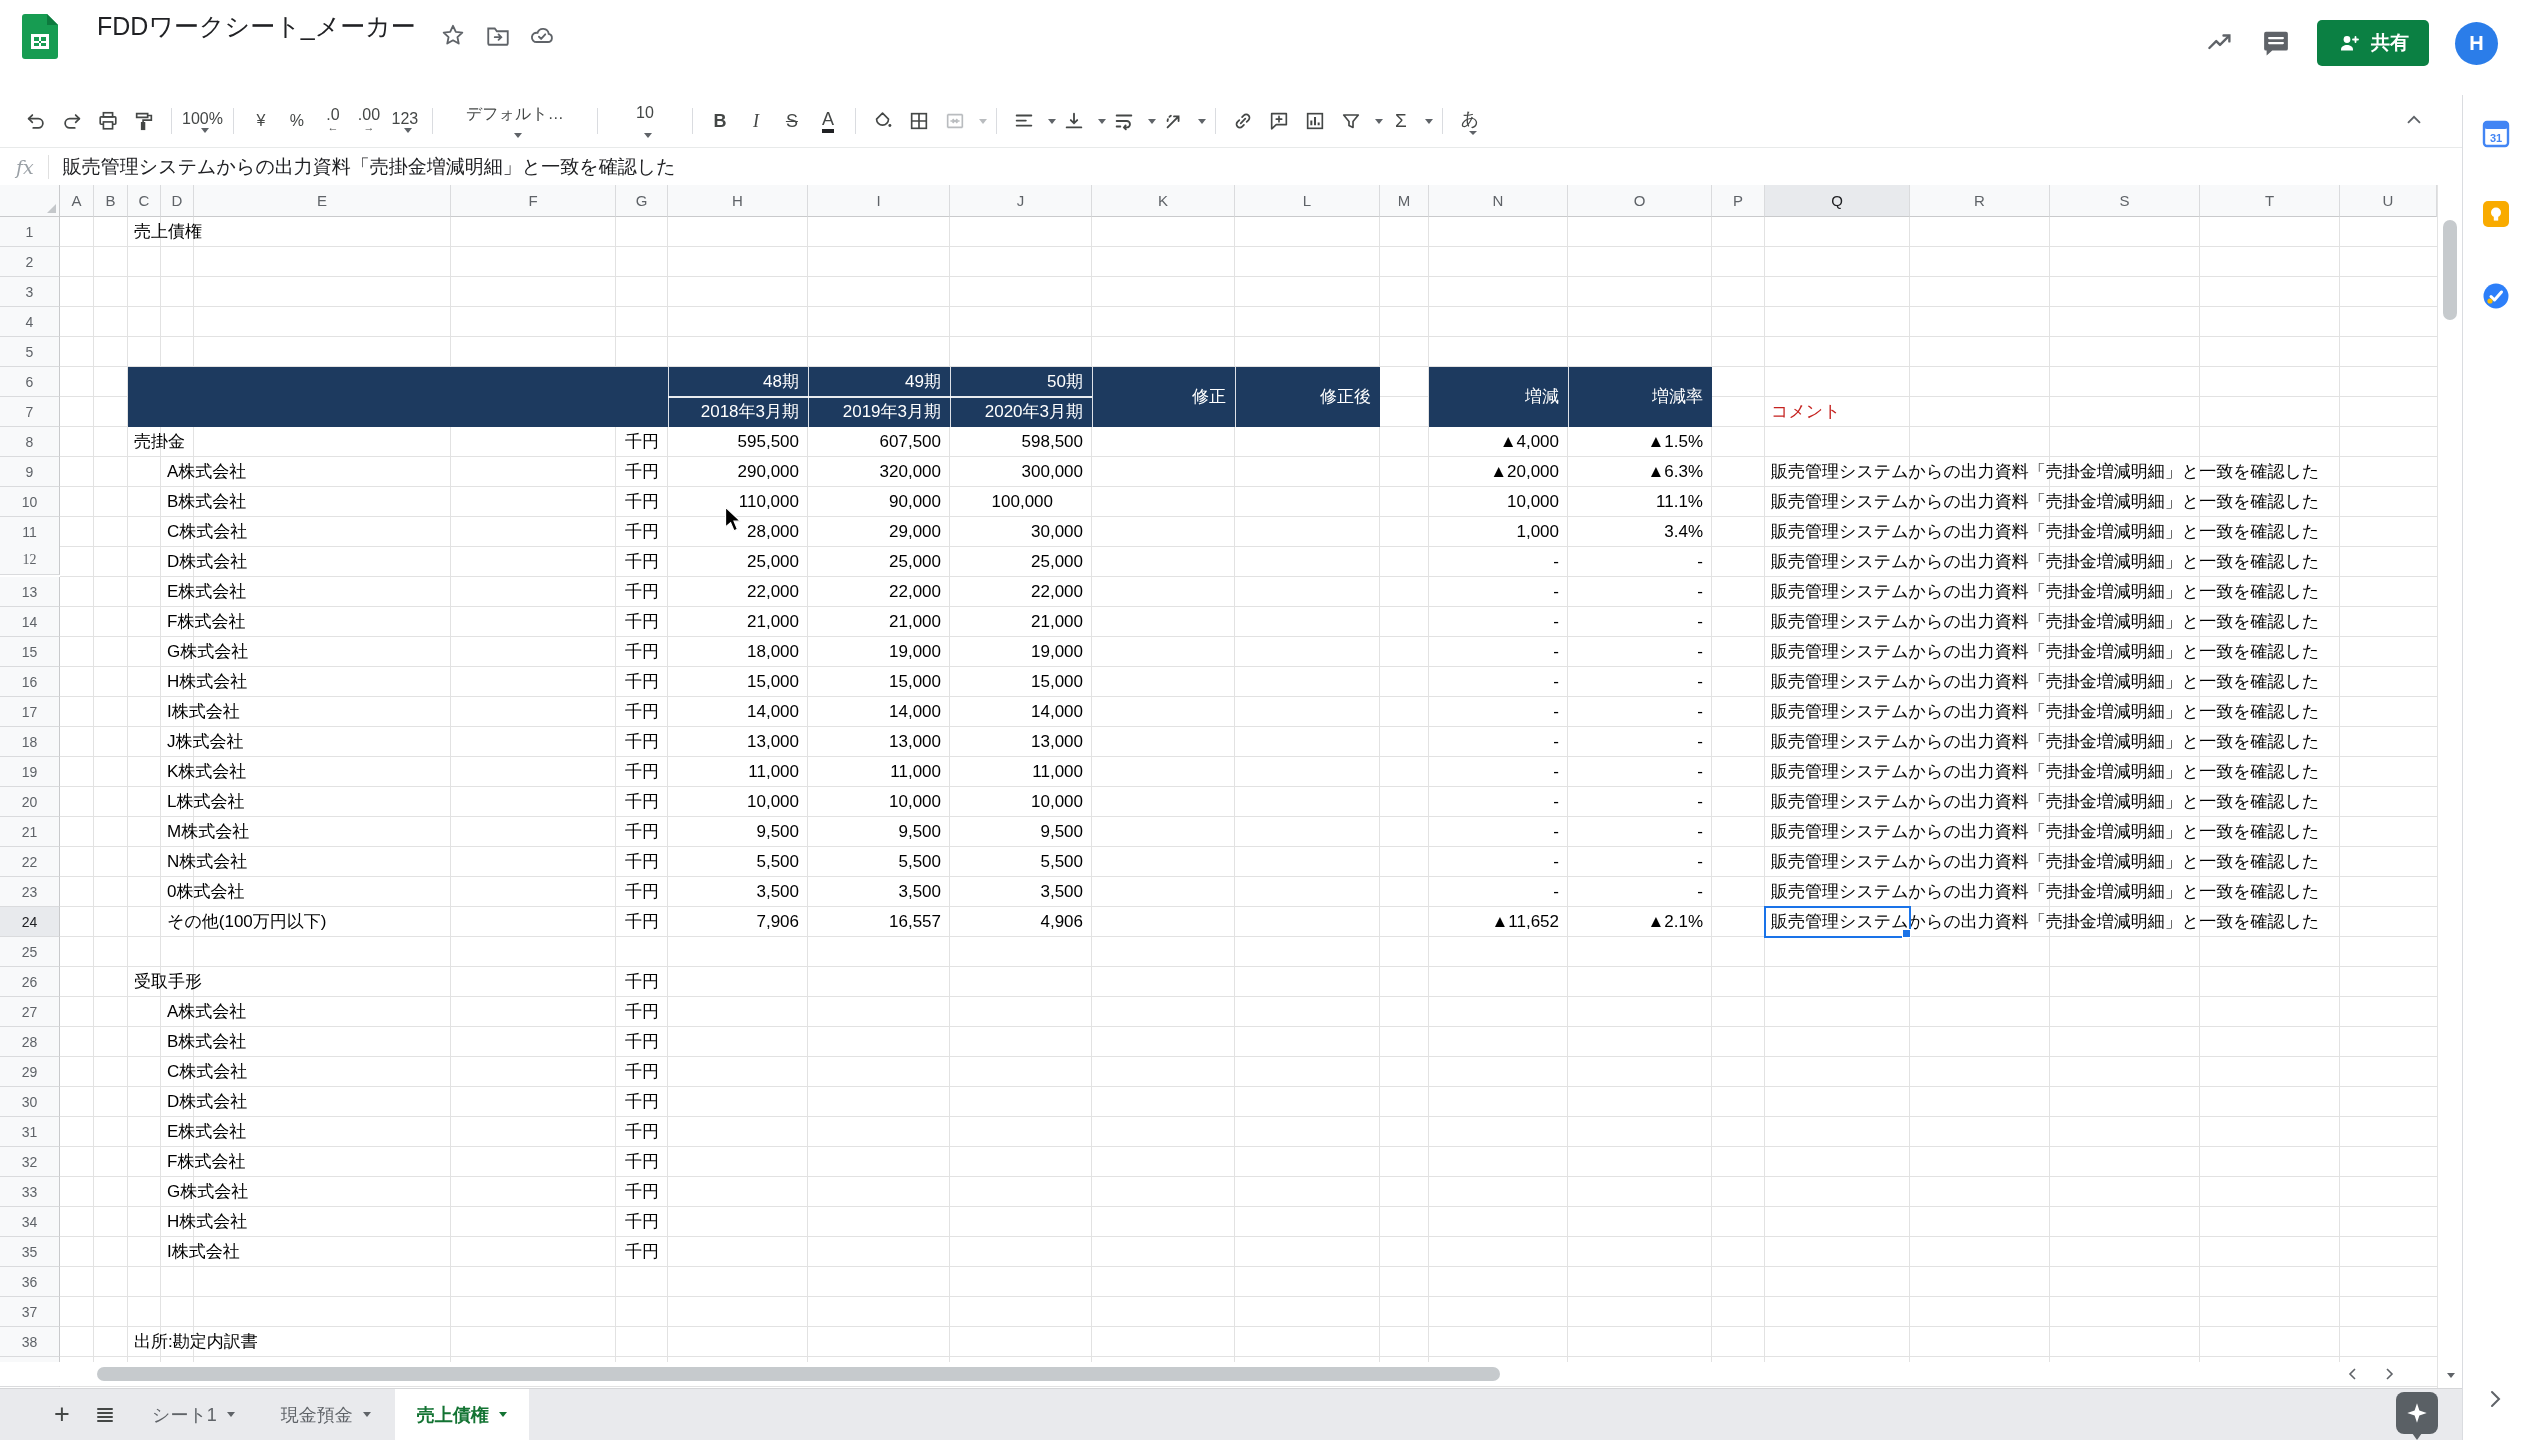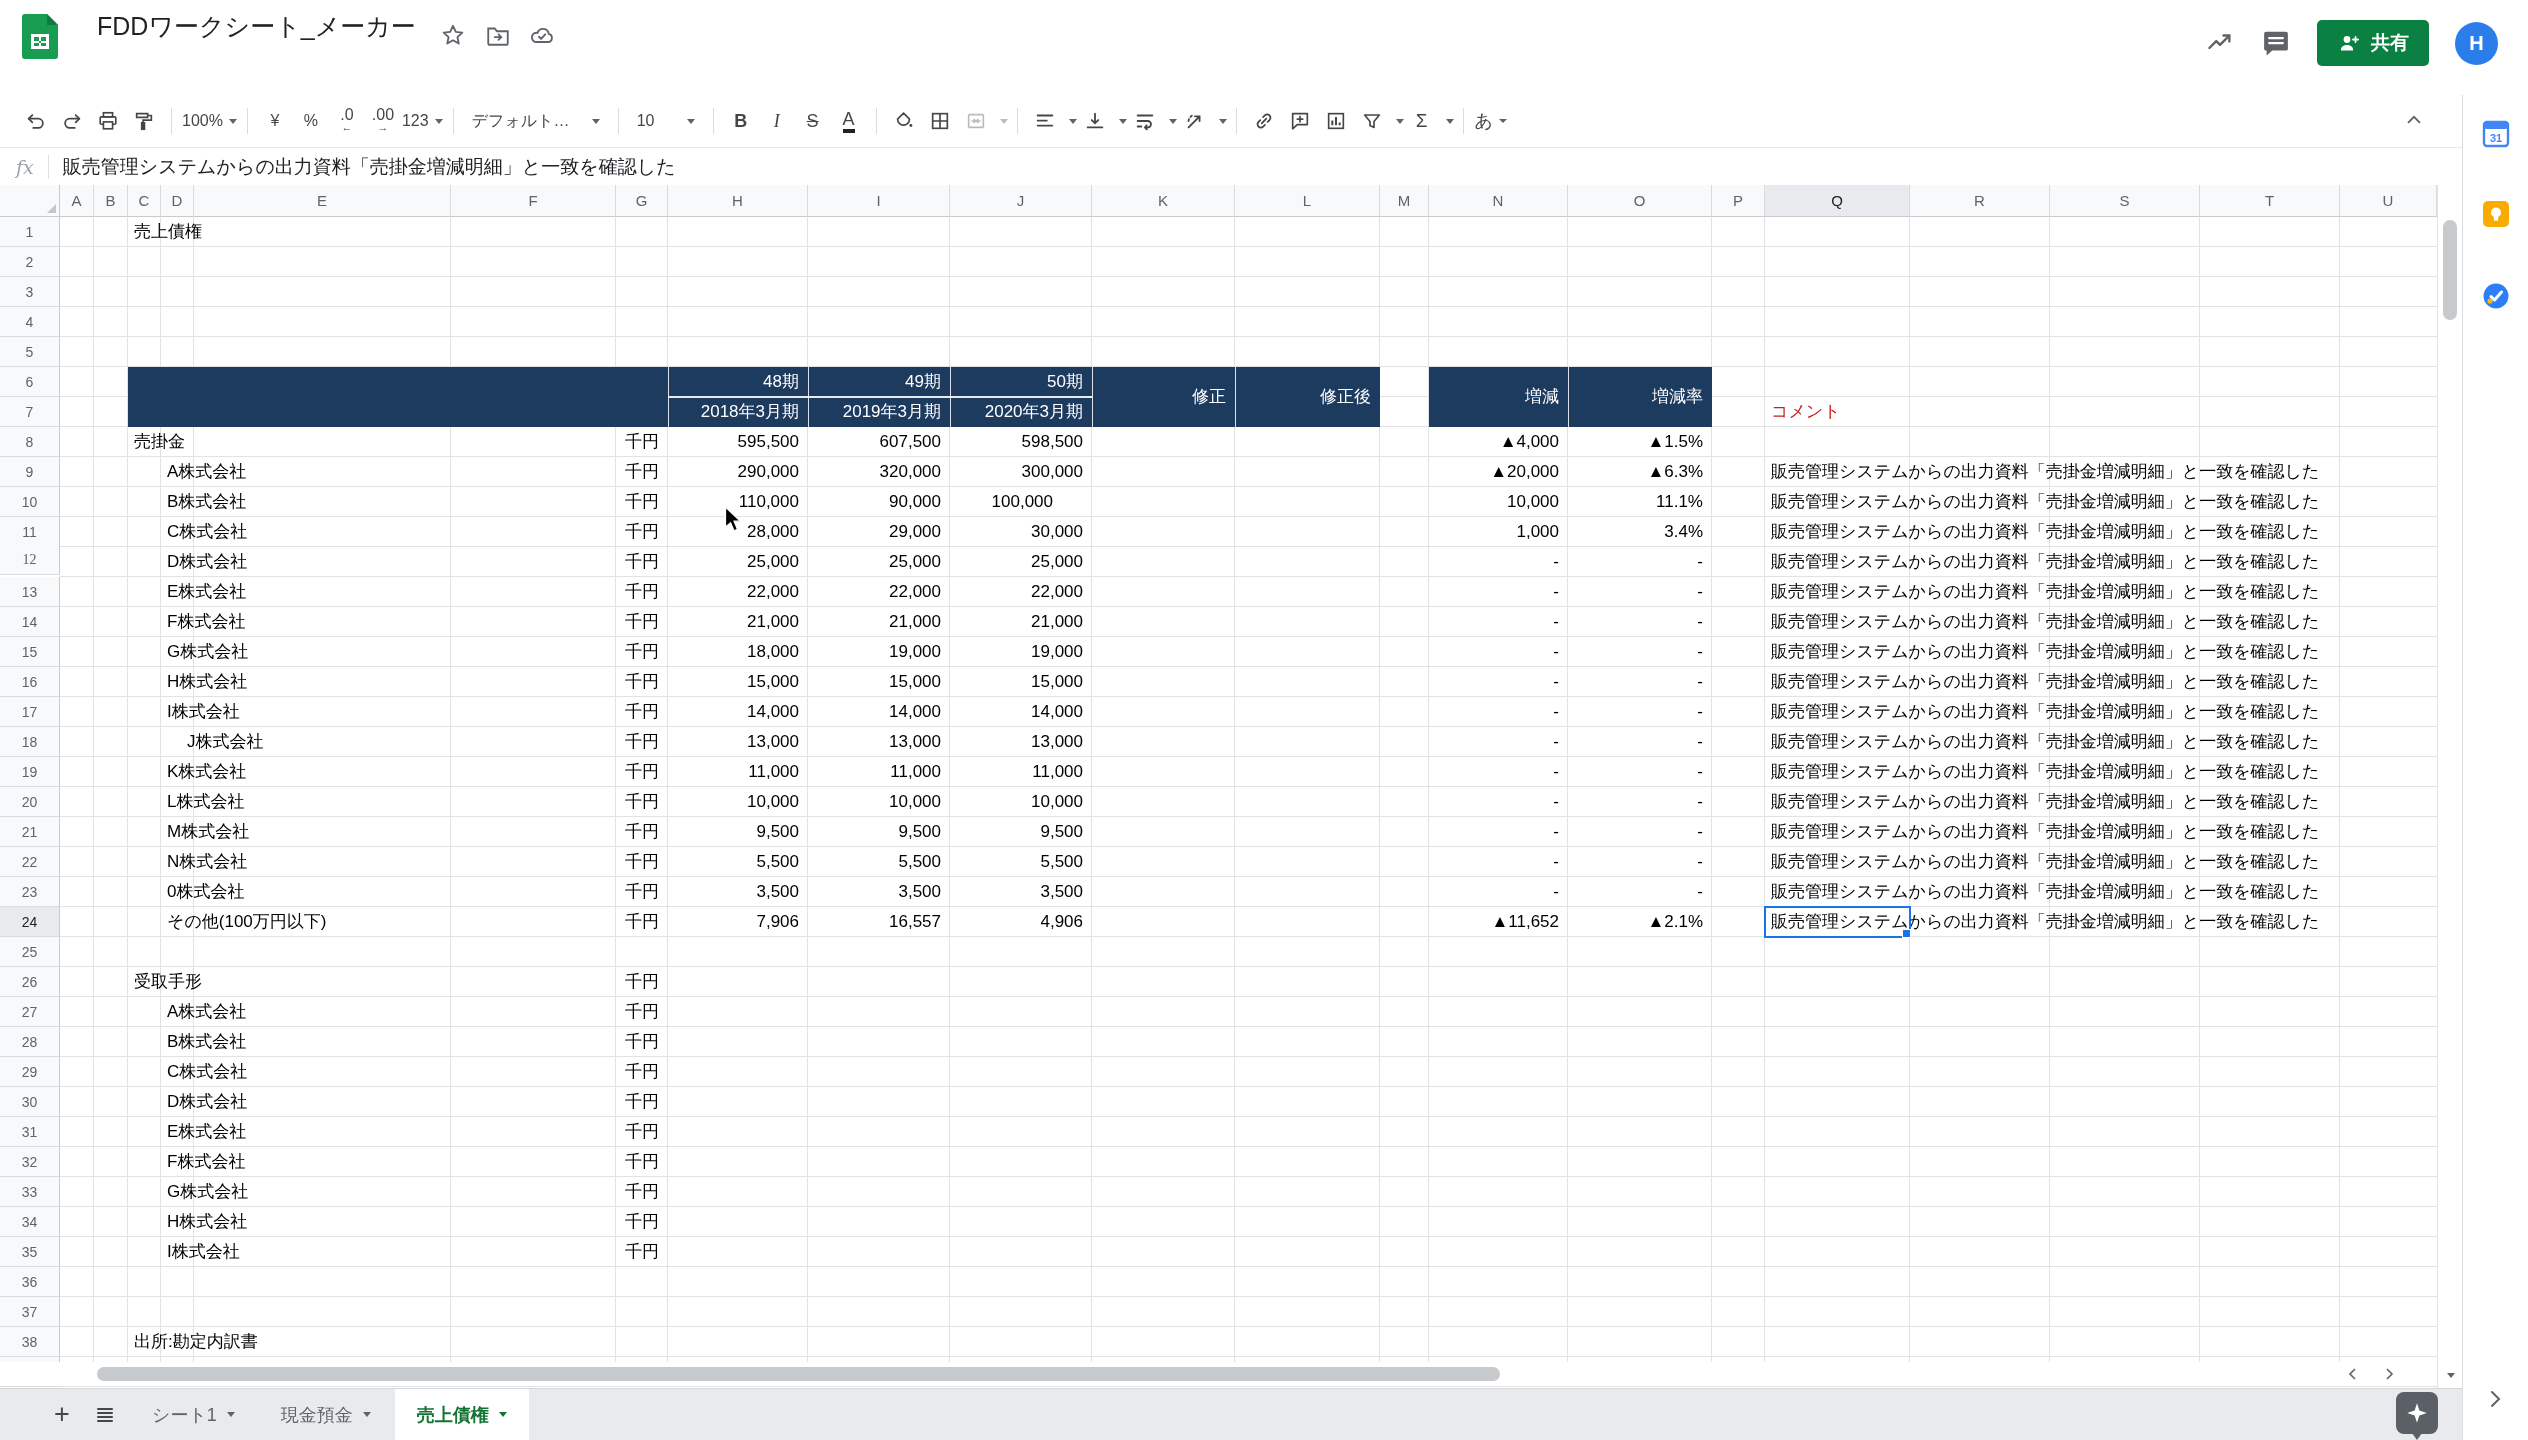--- a/index.html
+++ b/index.html
@@ -18,21 +18,21 @@
   #tb-right{position:absolute;right:30px;top:20px;display:flex;align-items:center;gap:26px;}
   #share-btn{display:flex;align-items:center;gap:10px;background:#0b8043;color:#fff;
              border-radius:5px;height:46px;padding:0 20px;font-size:19px;font-weight:bold;}
   #avatar{width:43px;height:43px;border-radius:50%;background:#2b7de9;color:#fff;font-size:20px;
           display:flex;align-items:center;justify-content:center;font-weight:bold;}
 
   
   #toolbar{position:absolute;left:0;top:95px;width:2528px;height:53px;display:flex;align-items:center;
            padding-left:18px;box-sizing:border-box;border-bottom:1px solid #e8eaea;background:#fff;}
   .ibtn{display:flex;align-items:center;justify-content:center;min-width:34px;height:34px;border-radius:4px;
-        color:#444746;font-size:16px;margin:0 1px;white-space:nowrap;}
+        color:#444746;font-size:16px;margin:0 1px;white-space:nowrap;flex-direction:column;}
   .tlabel{font-size:16px;color:#444746;}
   .tdiv{width:1px;height:26px;background:#dadce0;margin:0 9px;}
   .dd{width:0;height:0;border-left:4px solid transparent;border-right:4px solid transparent;
       border-top:5px solid #5f6368;margin-left:6px;}
   .dd.dis{border-top-color:#b9bcbf;}
   .dis-ic{color:#b9bcbf;}
   .stack{display:flex;flex-direction:column;align-items:center;line-height:13px;}
   .stack .arrow{font-size:11px;color:#444746;}
   #collapse-btn{position:absolute;right:96px;top:8px;}
 
@@ -534,21 +534,21 @@
         <div class="cell ar" style="top: 450px; left: 891px; width: 132px;">15,000</div>
         <div class="cell ar" style="top: 450px; left: 1370px; width: 129px;">-</div>
         <div class="cell ar" style="top: 450px; left: 1509px; width: 134px;">-</div>
         <div class="cell" style="top: 480px; left: 107px;">I株式会社</div>
         <div class="cell ar" style="top: 480px; left: 557px; width: 42px;">千円</div>
         <div class="cell ar" style="top: 480px; left: 609px; width: 130px;">14,000</div>
         <div class="cell ar" style="top: 480px; left: 749px; width: 132px;">14,000</div>
         <div class="cell ar" style="top: 480px; left: 891px; width: 132px;">14,000</div>
         <div class="cell ar" style="top: 480px; left: 1370px; width: 129px;">-</div>
         <div class="cell ar" style="top: 480px; left: 1509px; width: 134px;">-</div>
-        <div class="cell" style="top: 510px; left: 107px; margin-left: 20px;">J株式会社</div>
+        <div class="cell" style="top: 510px; left: 107px;">J株式会社</div>
         <div class="cell ar" style="top: 510px; left: 557px; width: 42px;">千円</div>
         <div class="cell ar" style="top: 510px; left: 609px; width: 130px;">13,000</div>
         <div class="cell ar" style="top: 510px; left: 749px; width: 132px;">13,000</div>
         <div class="cell ar" style="top: 510px; left: 891px; width: 132px;">13,000</div>
         <div class="cell ar" style="top: 510px; left: 1370px; width: 129px;">-</div>
         <div class="cell ar" style="top: 510px; left: 1509px; width: 134px;">-</div>
         <div class="cell" style="top: 540px; left: 107px;">K株式会社</div>
         <div class="cell ar" style="top: 540px; left: 557px; width: 42px;">千円</div>
         <div class="cell ar" style="top: 540px; left: 609px; width: 130px;">11,000</div>
         <div class="cell ar" style="top: 540px; left: 749px; width: 132px;">11,000</div>

